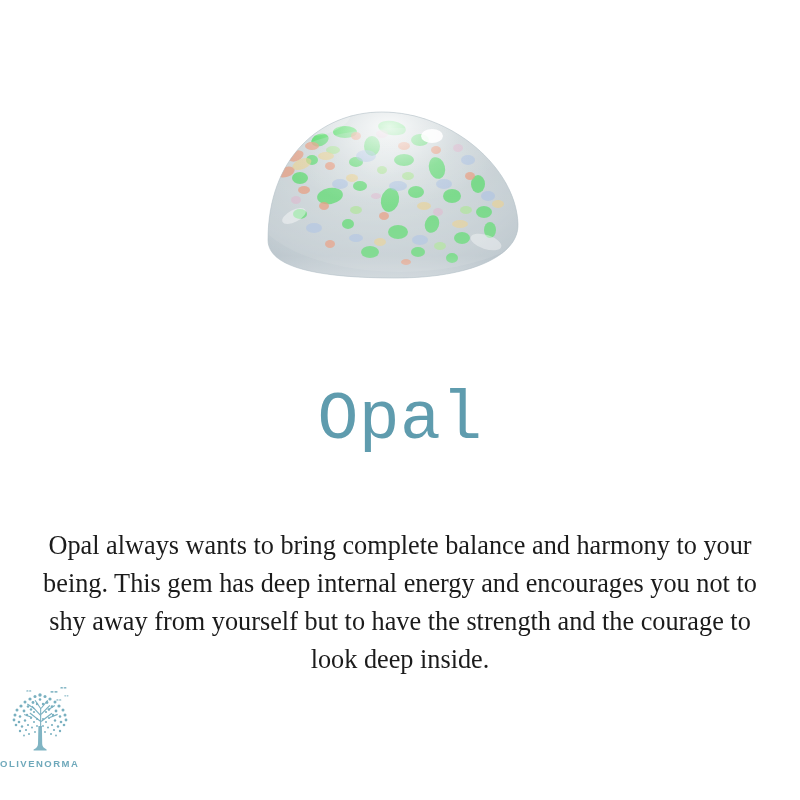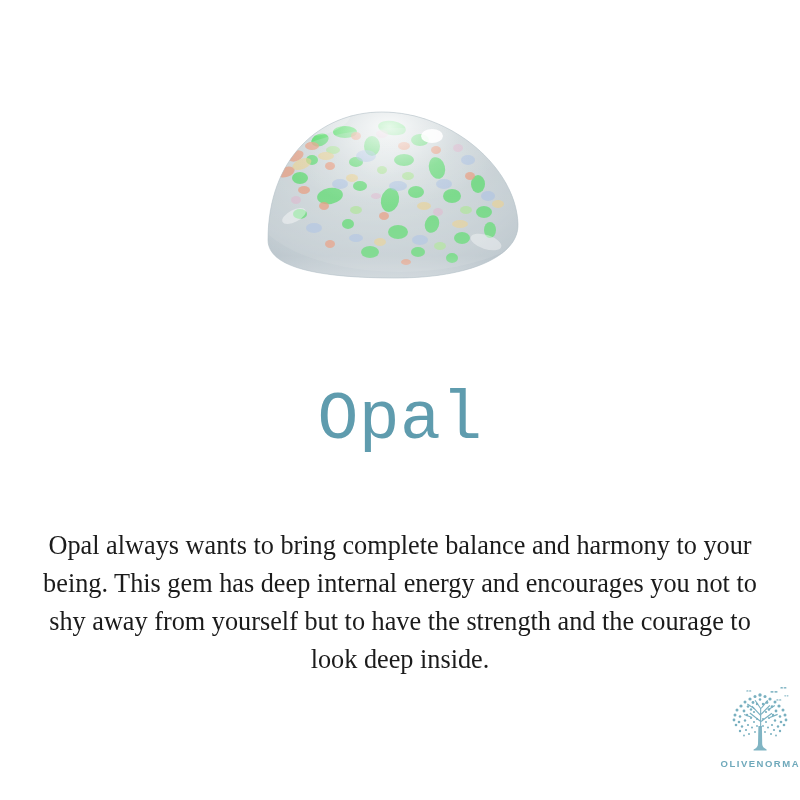--- a/index.html
+++ b/index.html
@@ -92,21 +92,21 @@
   }
 
   
   .logo {
     position: absolute;
     top: 682px;
     left: 0;
     width: 800px;
     display: flex;
     flex-direction: column;
-    align-items: flex-end;
+    align-items: flex-start;
   }
   .logo-mark {
     display: block;
     width: 80px;
     height: 74px;
   }
   .logo-word {
     margin-top: 2px;
     font-family: "Liberation Sans", sans-serif;
     font-size: 9.5px;

